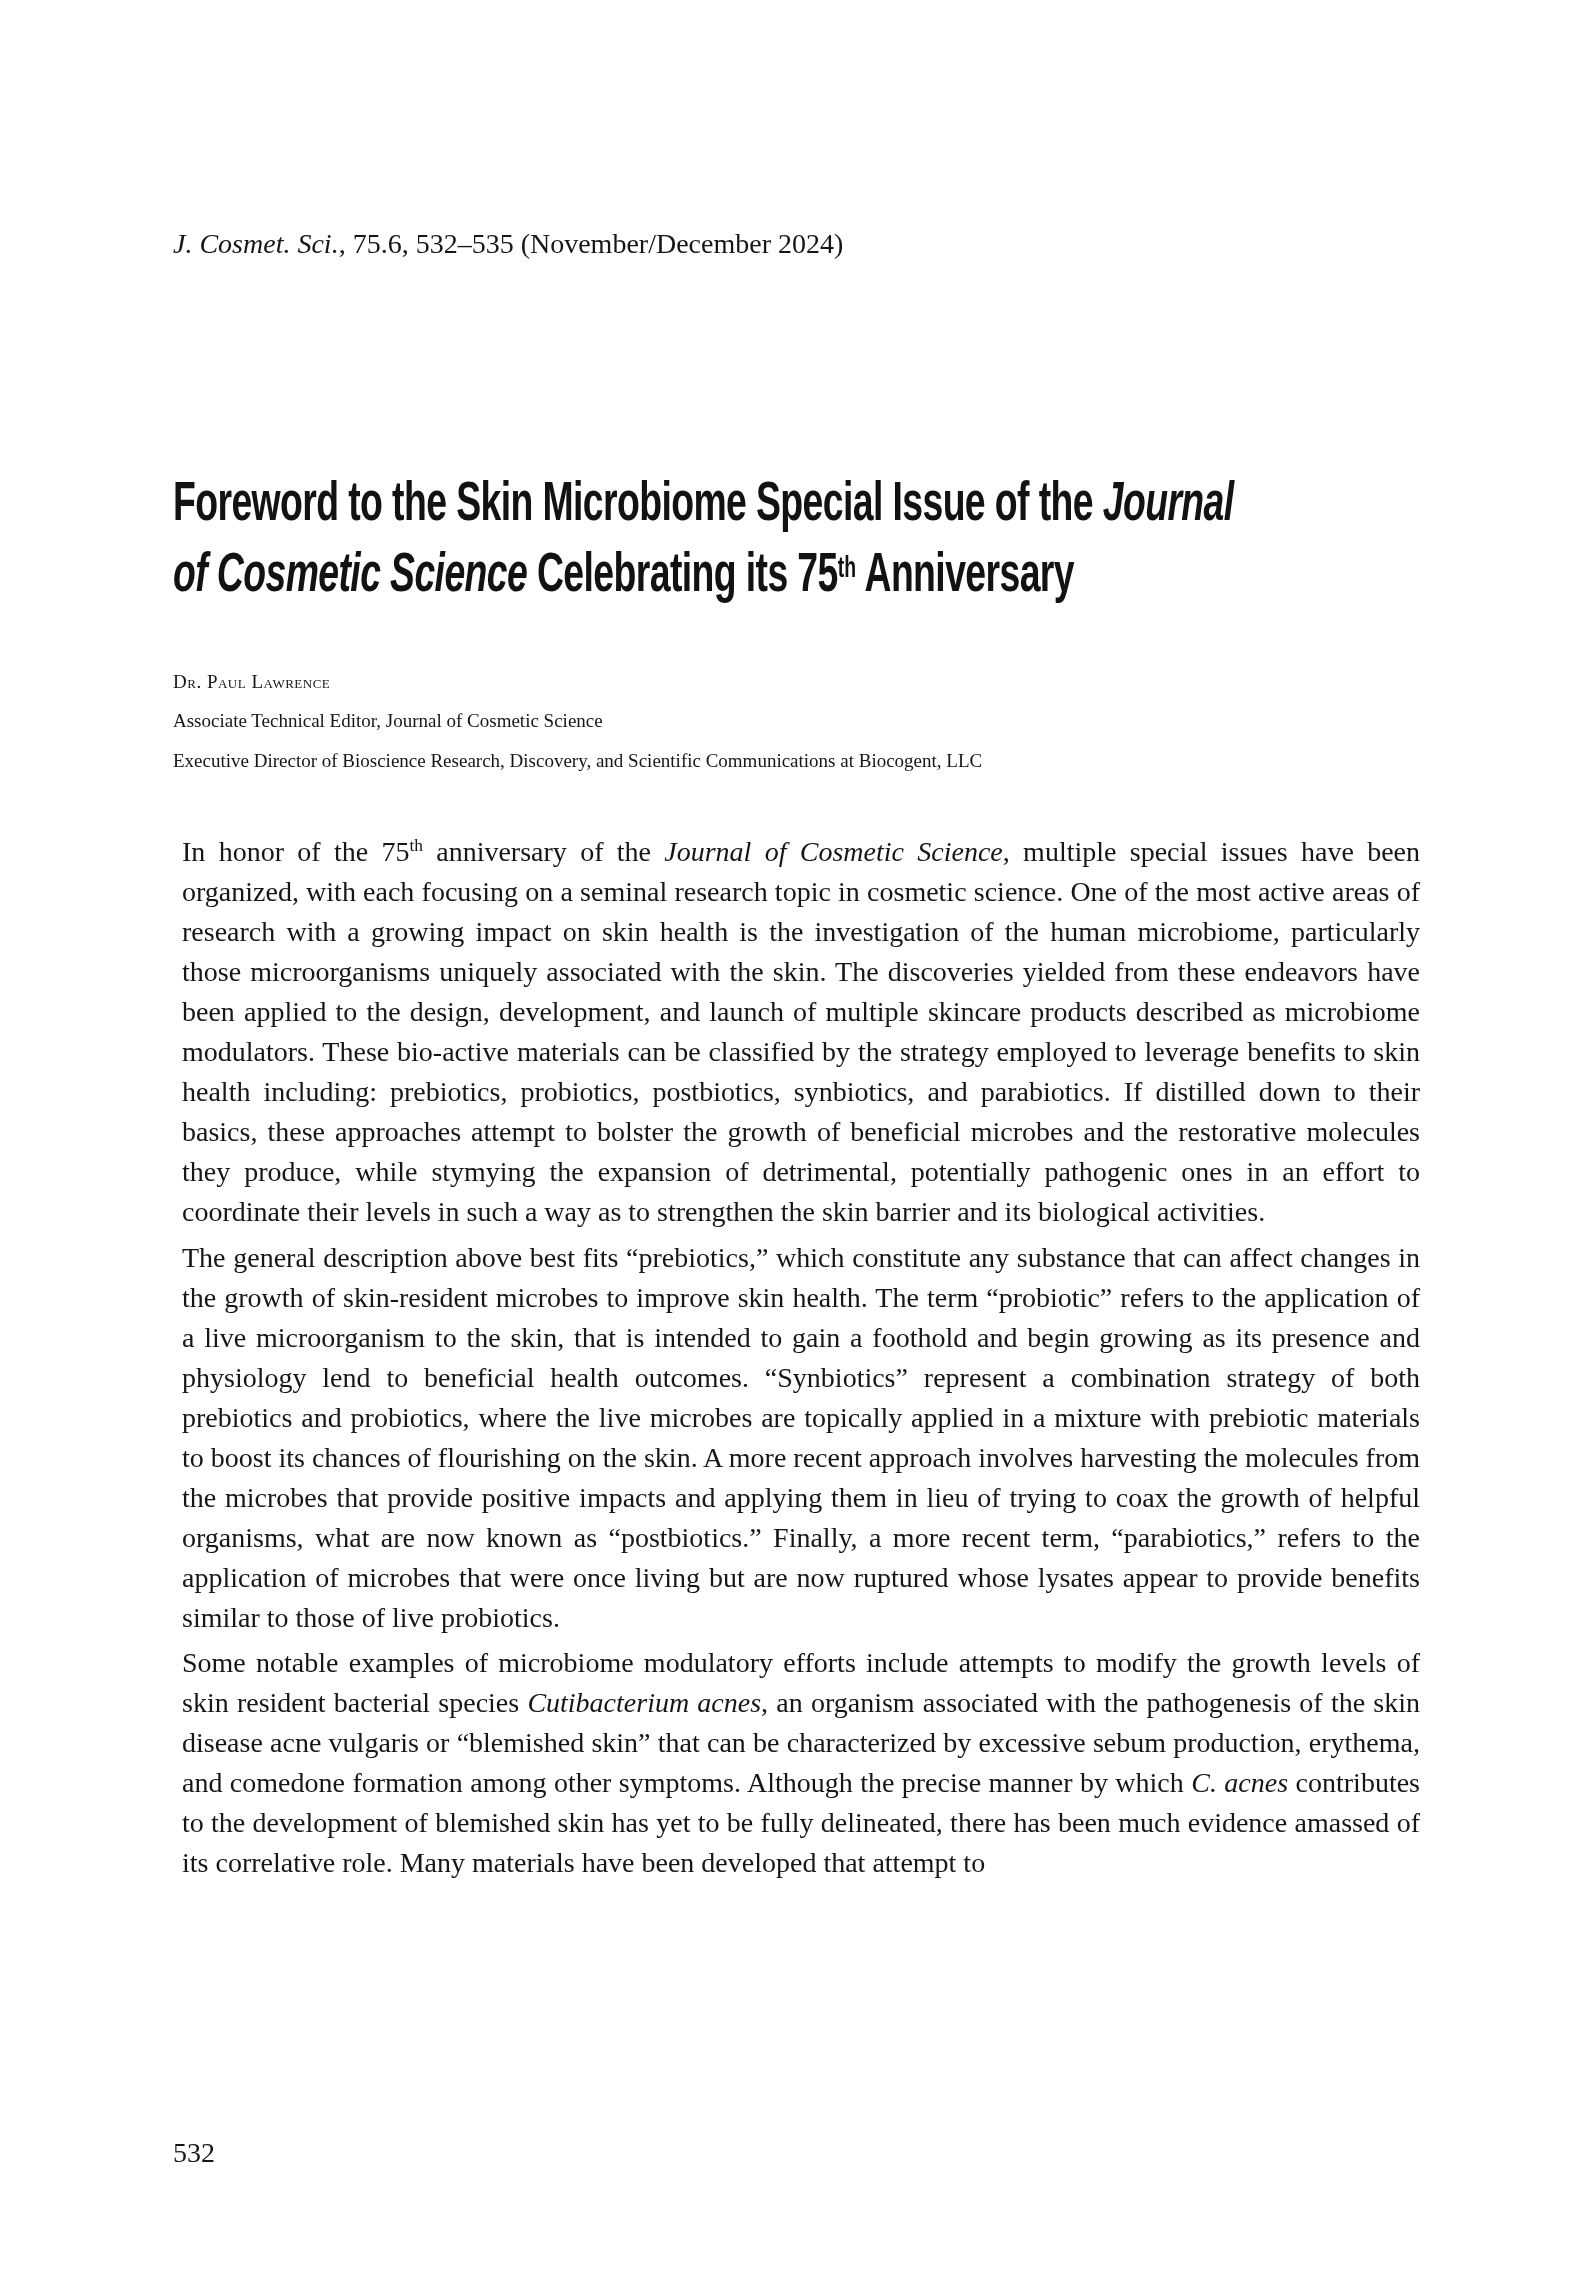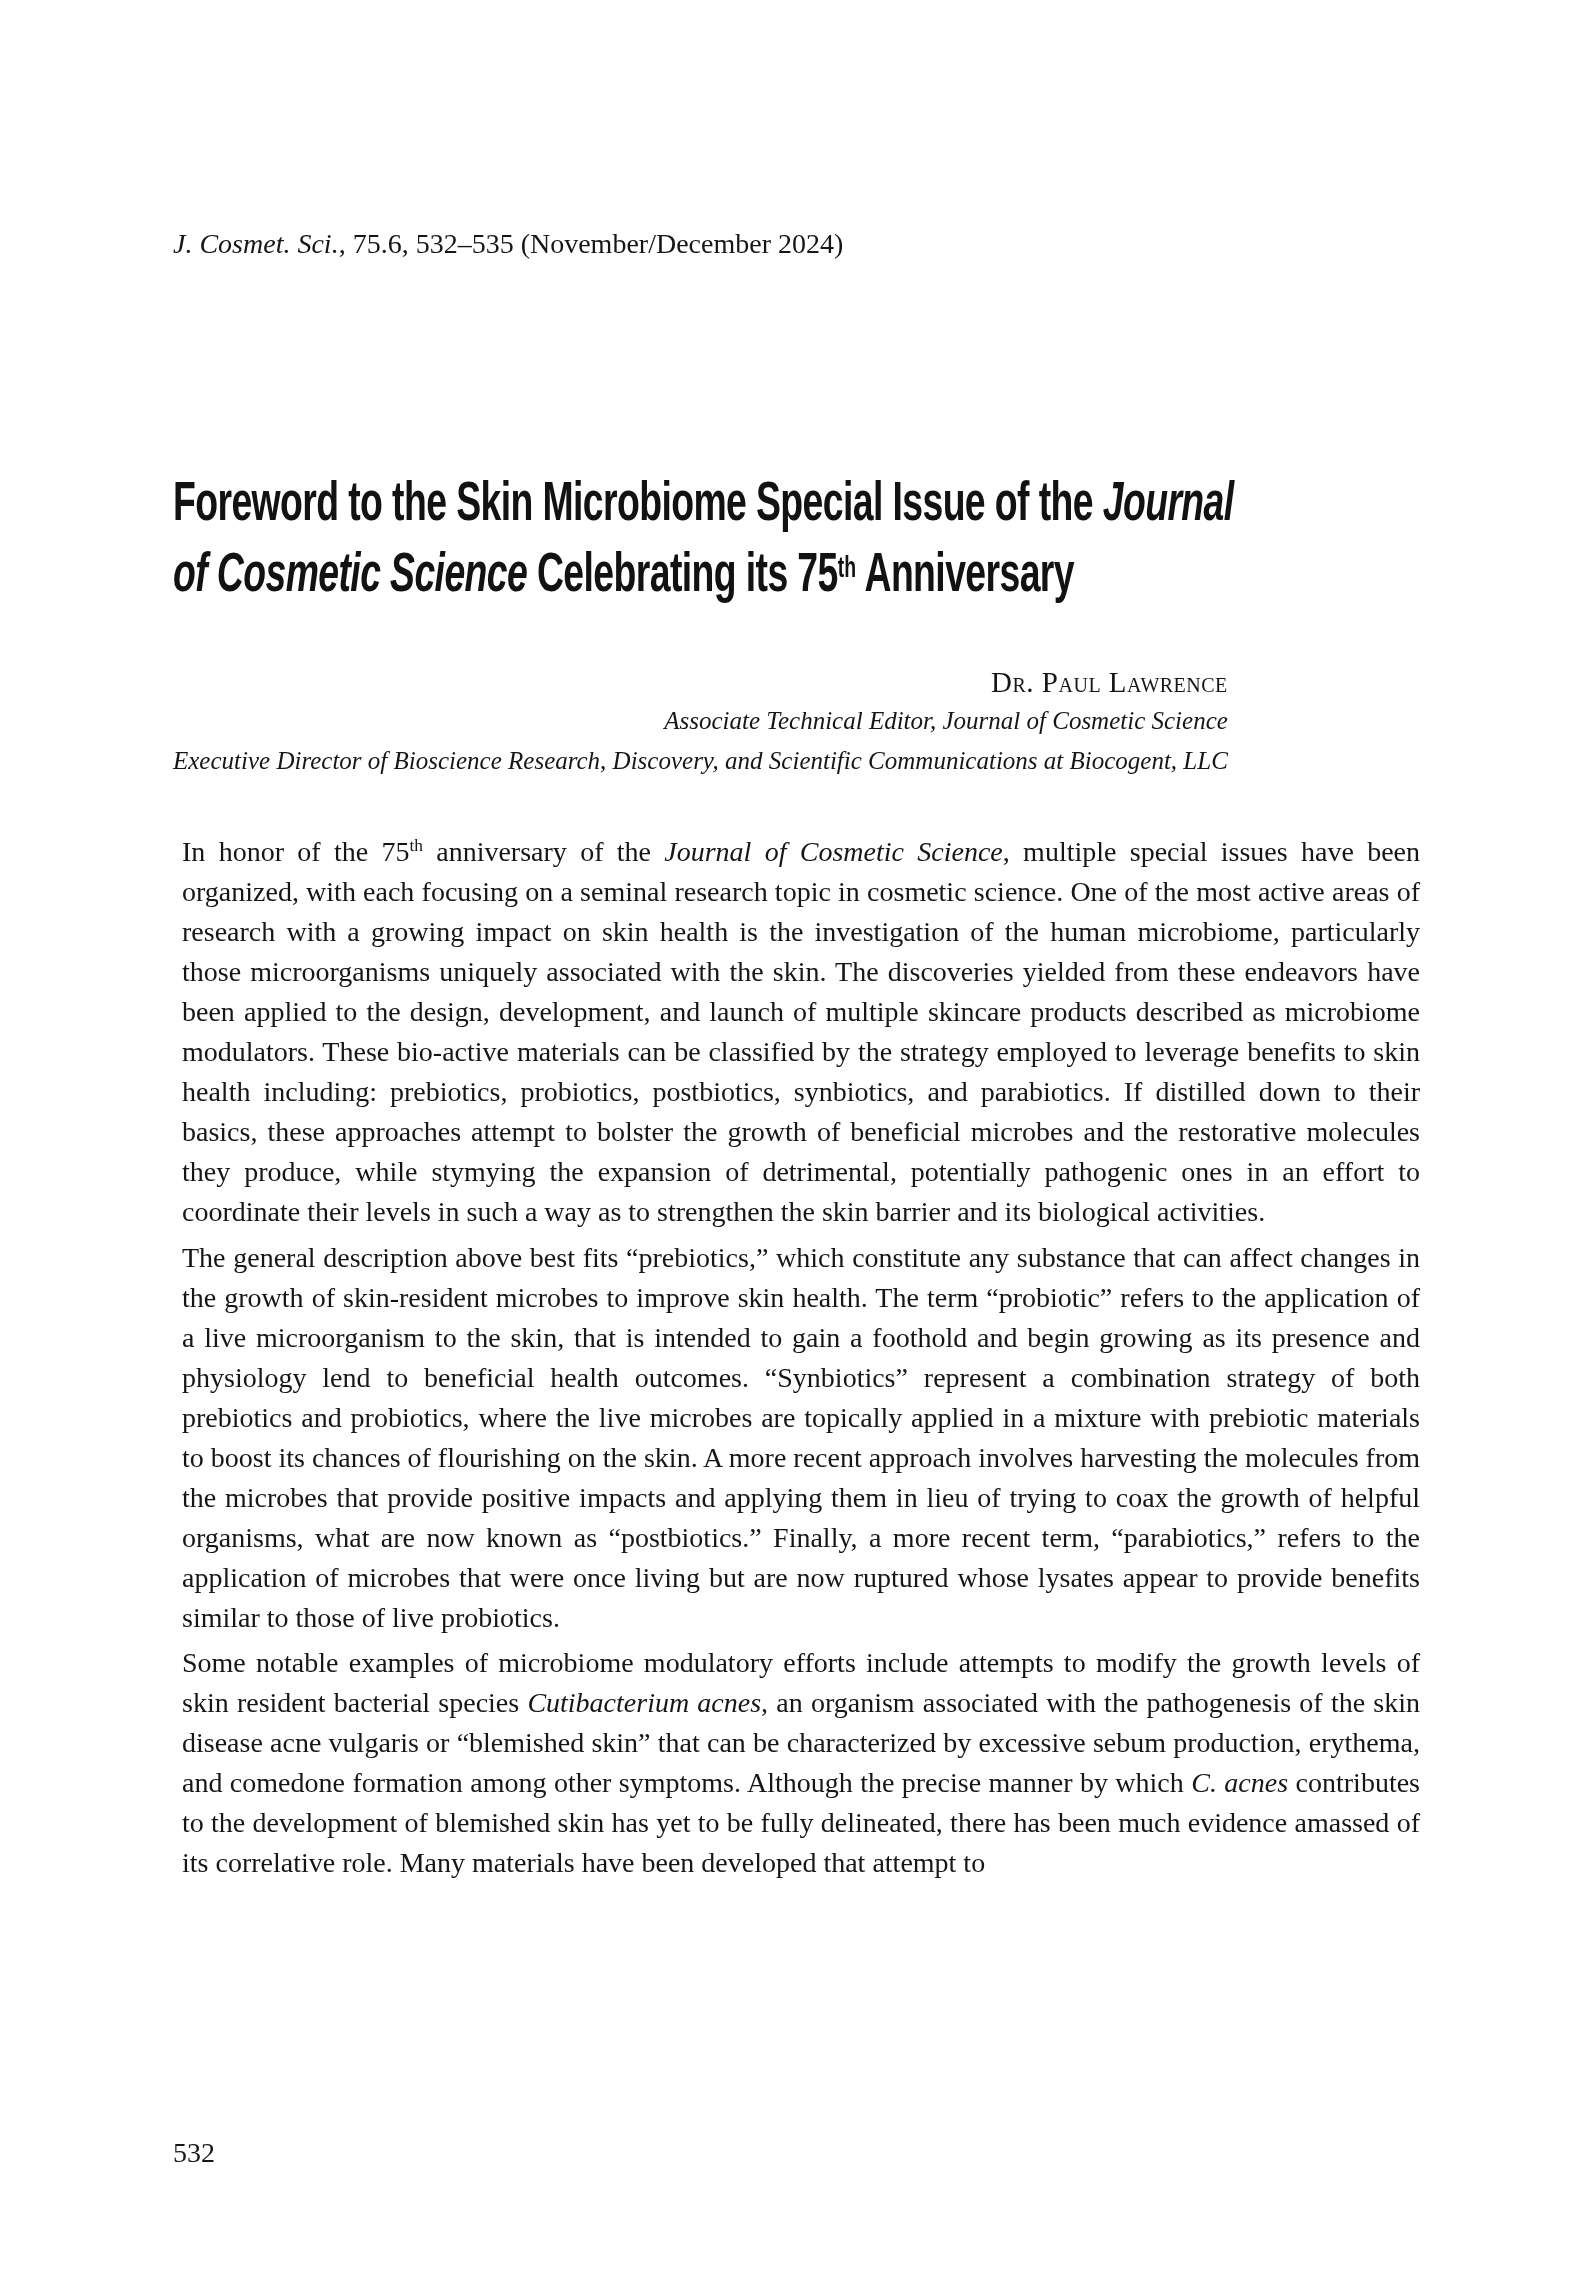--- a/index.html
+++ b/index.html
@@ -48,31 +48,28 @@
     font-size: 0.52em;
     vertical-align: 0.5em;
     letter-spacing: 0;
   }
   .author-block {
     position: absolute;
     left: 173px;
     top: 663px;
   }
   .author-name {
-    font-size: 29px;
+    font-size: 19px;
     line-height: 38px;
     font-variant: small-caps;
     letter-spacing: 0.5px;
-    text-align: right;
   }
   .author-role {
-    font-style: italic;
-    font-size: 25px;
+    font-size: 19px;
     line-height: 40px;
-    text-align: right;
   }
   .author-role:first-of-type { margin-top: 4.7px; }
   .body-text {
     position: absolute;
     left: 173px;
     top: 832px;
     width: 1238px;
     font-size: 28px;
     line-height: 40px;
     text-align: justify;

